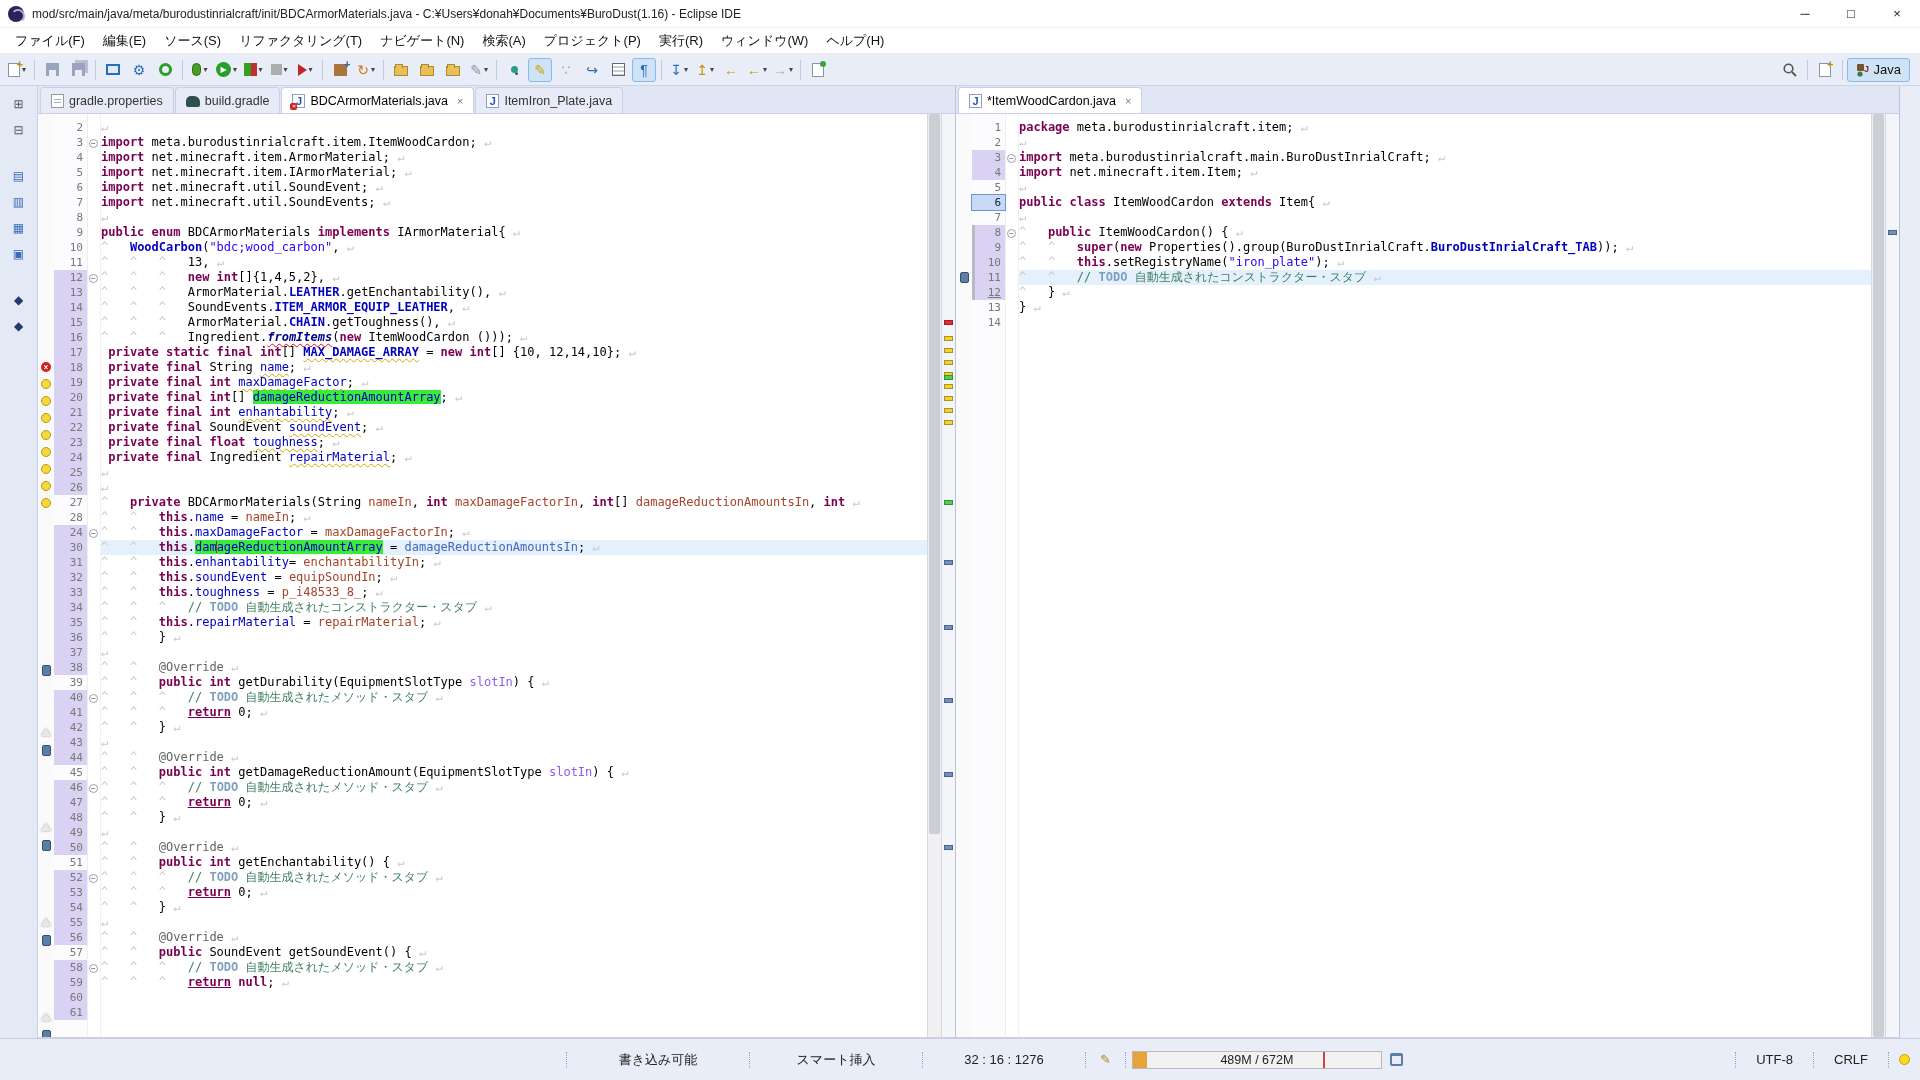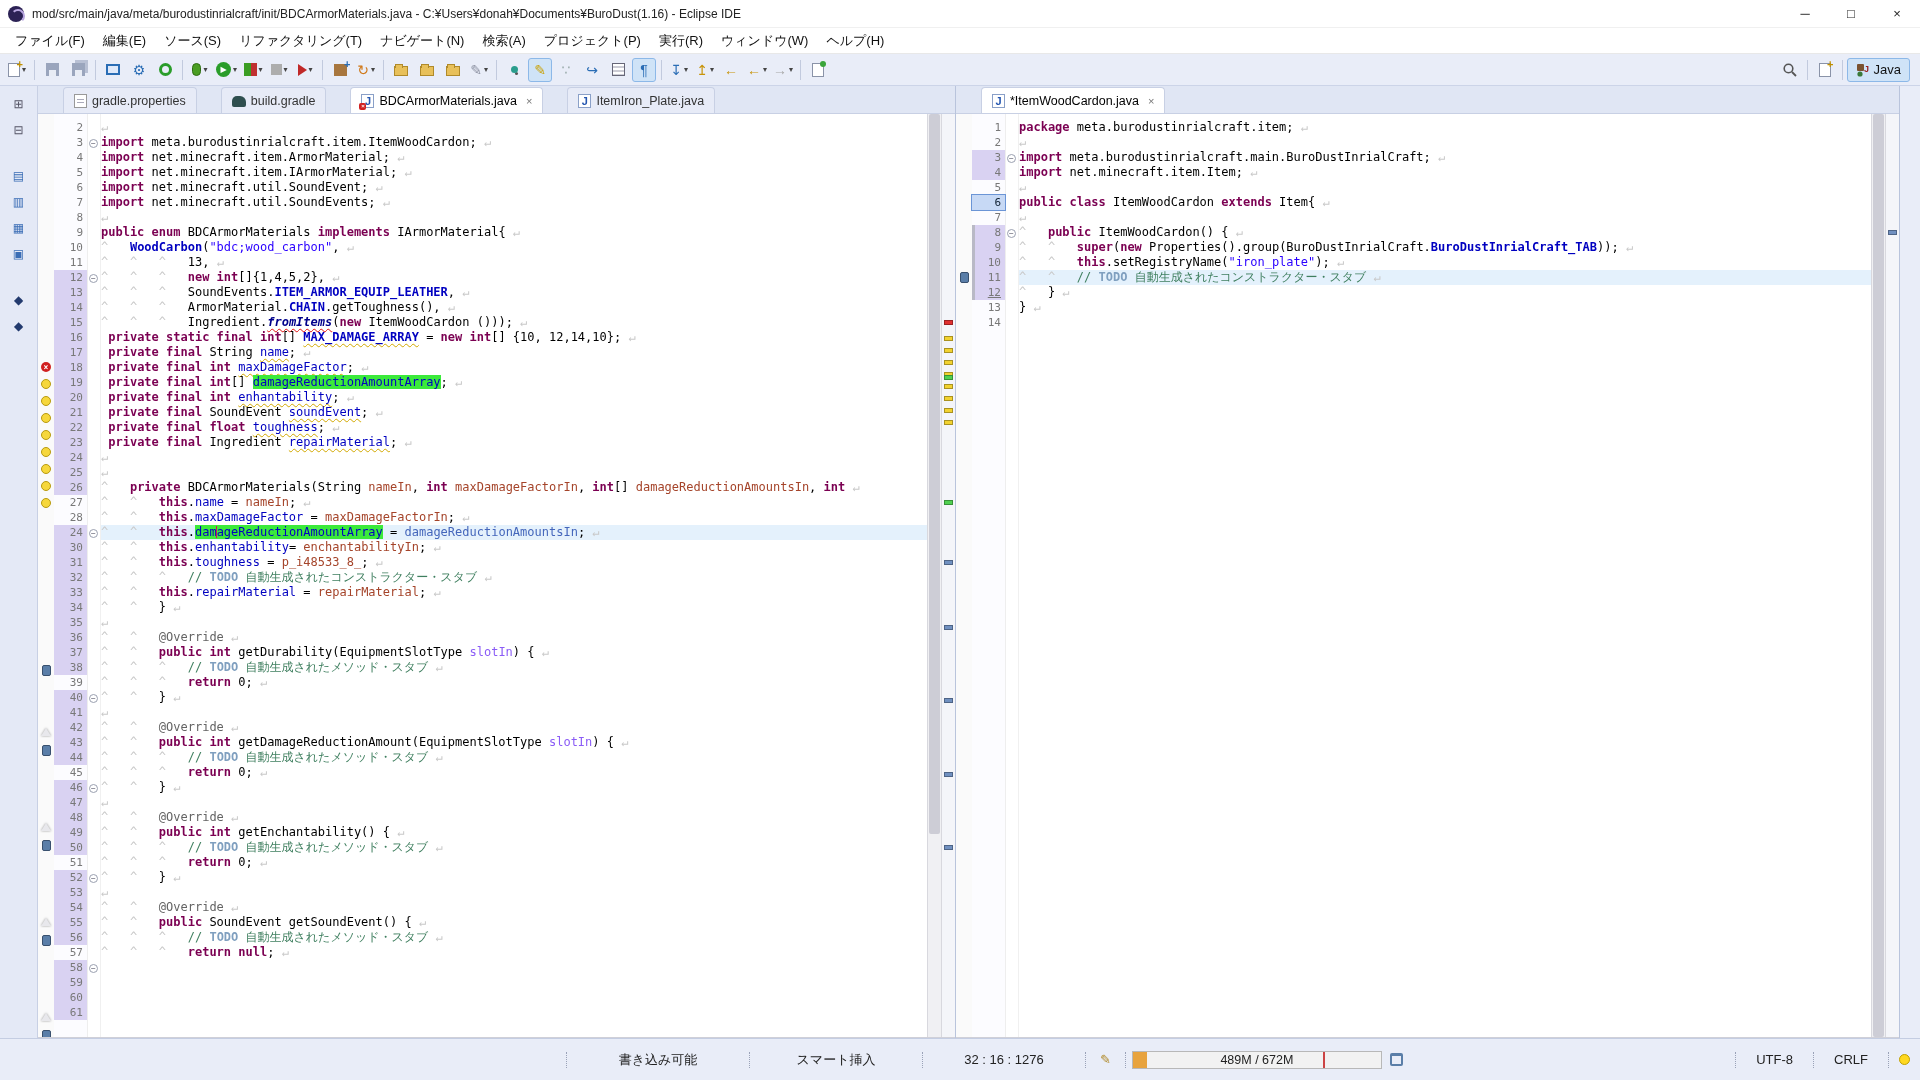--- a/index.html
+++ b/index.html
@@ -54,21 +54,21 @@
   #main { position:absolute; top:86px; left:0; width:1920px; height:968px; display:flex; }
   #left-strip { width:38px; background:#e4e9f6; border-right:1px solid #c8d0e4; padding-top:8px; display:flex; flex-direction:column; align-items:center; gap:6px; }
   .strip-btn { width:22px; height:20px; display:flex; align-items:center; justify-content:center; font-size:12px; border-radius:3px; }
   .strip-gap { height:14px; }
 
   .editor-group { display:flex; flex-direction:column; border-right:1px solid #b9c4dc; background:#eef1fa; }
   #left-group { width:918px; }
   #right-group { width:944px; }
 
   .tabrow { height:28px; display:flex; align-items:flex-end; background:#e0e6f4; border-bottom:1px solid #c8d0e4; padding-left:2px; }
-  .tab { height:26px; display:flex; align-items:center; gap:5px; padding:0 10px; font-size:12.5px; color:#333; border:1px solid #c8d0e4; border-bottom:none; border-radius:4px 4px 0 0; background:#e7ebf7; margin-right:1px; white-space:nowrap;margin-left:23px; }
+  .tab { height:26px; display:flex; align-items:center; gap:5px; padding:0 10px; font-size:12.5px; color:#333; border:1px solid #c8d0e4; border-bottom:none; border-radius:4px 4px 0 0; background:#e7ebf7; margin-right:1px; white-space:nowrap; }
   .tab.active { background:#ffffff; color:#000; }
   .tab .close { color:#777; font-size:11px; margin-left:4px; }
   .ticon { width:13px; height:14px; position:relative; display:inline-block; }
   .ticon.file { background:#fff; border:1px solid #999; }
   .ticon.file::after { content:""; position:absolute; left:2px; top:3px; right:2px; height:7px; background:repeating-linear-gradient(#fff 0 1px,#aab 1px 2px,#fff 2px 3px); }
   .ticon.gradle { width:14px; height:11px; margin-top:2px; border-radius:5px 6px 2px 2px; background:#2f4f4f; }
   .ticon.jfile { background:#fff; border:1px solid #8aa0c8; color:#2456b0; font-size:11px; font-weight:bold; text-align:center; line-height:13px; }
   .ticon .errbadge { position:absolute; left:-3px; bottom:-3px; width:7px; height:7px; background:#d02020; border-radius:2px; color:#fff; font-size:6px; line-height:7px; text-align:center; font-weight:bold; }
 
   .editor-body { flex:1; display:flex; background:#fff; overflow:hidden; position:relative; }
@@ -102,21 +102,21 @@
   .sg.c { color:#3f7f5f; }
   .sg.td { color:#7f9fbf; font-weight:bold; }
   .sg.f { color:#0000c0; }
   .sg.sf { color:#0000c0; font-weight:bold; }
   .sg.sfi { color:#00008b; font-weight:bold; font-style:italic; }
   .sg.p { color:#a5442a; }
   .sg.pr { color:#8b5cf6; }
   .sg.pb { color:#4466bb; }
   .sg.a { color:#646464; }
   .sg.g { background:#3bea3b; color:#0000c0; }
-  .sg.u { }
+  .sg.u { text-decoration:underline; }
   .sg.wsq { text-decoration:underline wavy #d2a800; text-decoration-thickness:1px; text-underline-offset:2px; }
   .sg.esq { text-decoration:underline wavy #e01010; text-decoration-thickness:1px; text-underline-offset:2px; }
   .ws { color:#c9c9c9; }
   .caret { display:inline-block; width:2px; height:12px; background:#d01060; vertical-align:-2px; margin:0 -1px; }
 
   .hscroll { height:17px; background:#f0f0f3; border-top:1px solid #d0d0d8; display:flex; align-items:center; position:relative; }
   .hs-arrow { width:17px; text-align:center; font-size:8px; color:#707070; }
   .hthumb { position:absolute; top:2px; bottom:2px; background:#cdcdd6; border-radius:2px; }
 
   
@@ -516,38 +516,40 @@
             <div class="cl"><span class="sg k">import</span><span class="sg t"> meta.burodustinrialcraft.item.ItemWoodCardon;</span><span class="ws"> ↵</span></div>
             <div class="cl"><span class="sg k">import</span><span class="sg t"> net.minecraft.item.ArmorMaterial;</span><span class="ws"> ↵</span></div>
             <div class="cl"><span class="sg k">import</span><span class="sg t"> net.minecraft.item.IArmorMaterial;</span><span class="ws"> ↵</span></div>
             <div class="cl"><span class="sg k">import</span><span class="sg t"> net.minecraft.util.SoundEvent;</span><span class="ws"> ↵</span></div>
             <div class="cl"><span class="sg k">import</span><span class="sg t"> net.minecraft.util.SoundEvents;</span><span class="ws"> ↵</span></div>
             <div class="cl"><span class="ws">↵</span></div>
             <div class="cl"><span class="sg k">public enum</span><span class="sg t"> BDCArmorMaterials </span><span class="sg k">implements</span><span class="sg t"> IArmorMaterial{</span><span class="ws"> ↵</span></div>
             <div class="cl"><span class="ws">^&nbsp;&nbsp;&nbsp;</span><span class="sg sf">WoodCarbon</span><span class="sg t">(</span><span class="sg s">"bdc;wood_carbon"</span><span class="sg t">,</span><span class="ws"> ↵</span></div>
             <div class="cl"><span class="ws">^&nbsp;&nbsp;&nbsp;</span><span class="ws">^&nbsp;&nbsp;&nbsp;</span><span class="ws">^&nbsp;&nbsp;&nbsp;</span><span class="sg t">13,</span><span class="ws"> ↵</span></div>
             <div class="cl"><span class="ws">^&nbsp;&nbsp;&nbsp;</span><span class="ws">^&nbsp;&nbsp;&nbsp;</span><span class="ws">^&nbsp;&nbsp;&nbsp;</span><span class="sg k">new int</span><span class="sg t">[]{1,4,5,2},</span><span class="ws"> ↵</span></div>
+            <div class="cl"><span class="ws">^&nbsp;&nbsp;&nbsp;</span><span class="ws">^&nbsp;&nbsp;&nbsp;</span><span class="ws">^&nbsp;&nbsp;&nbsp;</span><span class="sg t">ArmorMaterial.</span><span class="sg sf">LEATHER</span><span class="sg t">.getEnchantability(),</span><span class="ws"> ↵</span></div>
             <div class="cl"><span class="ws">^&nbsp;&nbsp;&nbsp;</span><span class="ws">^&nbsp;&nbsp;&nbsp;</span><span class="ws">^&nbsp;&nbsp;&nbsp;</span><span class="sg t">SoundEvents.</span><span class="sg sf">ITEM_ARMOR_EQUIP_LEATHER</span><span class="sg t">,</span><span class="ws"> ↵</span></div>
             <div class="cl"><span class="ws">^&nbsp;&nbsp;&nbsp;</span><span class="ws">^&nbsp;&nbsp;&nbsp;</span><span class="ws">^&nbsp;&nbsp;&nbsp;</span><span class="sg t">ArmorMaterial.</span><span class="sg sf">CHAIN</span><span class="sg t">.getToughness(),</span><span class="ws"> ↵</span></div>
             <div class="cl"><span class="ws">^&nbsp;&nbsp;&nbsp;</span><span class="ws">^&nbsp;&nbsp;&nbsp;</span><span class="ws">^&nbsp;&nbsp;&nbsp;</span><span class="sg t">Ingredient.</span><span class="sg sfi esq">fromItems</span><span class="sg t">(</span><span class="sg k">new</span><span class="sg t"> ItemWoodCardon ()));</span><span class="ws"> ↵</span></div>
             <div class="cl">&nbsp;<span class="sg k">private static final int</span><span class="sg t">[] </span><span class="sg sf wsq">MAX_DAMAGE_ARRAY</span><span class="sg t"> = </span><span class="sg k">new int</span><span class="sg t">[] {10, 12,14,10};</span><span class="ws"> ↵</span></div>
             <div class="cl">&nbsp;<span class="sg k">private final</span><span class="sg t"> String </span><span class="sg f wsq">name</span><span class="sg t">;</span><span class="ws"> ↵</span></div>
             <div class="cl">&nbsp;<span class="sg k">private final int</span><span class="sg t"> </span><span class="sg f wsq">maxDamageFactor</span><span class="sg t">;</span><span class="ws"> ↵</span></div>
             <div class="cl">&nbsp;<span class="sg k">private final int</span><span class="sg t">[] </span><span class="sg g">damageReductionAmountArray</span><span class="sg t">;</span><span class="ws"> ↵</span></div>
             <div class="cl">&nbsp;<span class="sg k">private final int</span><span class="sg t"> </span><span class="sg f wsq">enhantability</span><span class="sg t">;</span><span class="ws"> ↵</span></div>
             <div class="cl">&nbsp;<span class="sg k">private final</span><span class="sg t"> SoundEvent </span><span class="sg f wsq">soundEvent</span><span class="sg t">;</span><span class="ws"> ↵</span></div>
             <div class="cl">&nbsp;<span class="sg k">private final float</span><span class="sg t"> </span><span class="sg f wsq">toughness</span><span class="sg t">;</span><span class="ws"> ↵</span></div>
             <div class="cl">&nbsp;<span class="sg k">private final</span><span class="sg t"> Ingredient </span><span class="sg f wsq">repairMaterial</span><span class="sg t">;</span><span class="ws"> ↵</span></div>
             <div class="cl"><span class="ws">↵</span></div>
             <div class="cl"><span class="ws">↵</span></div>
             <div class="cl"><span class="ws">^&nbsp;&nbsp;&nbsp;</span><span class="sg k">private</span><span class="sg t"> BDCArmorMaterials(String </span><span class="sg p">nameIn</span><span class="sg t">, </span><span class="sg k">int</span><span class="sg t"> </span><span class="sg p">maxDamageFactorIn</span><span class="sg t">, </span><span class="sg k">int</span><span class="sg t">[] </span><span class="sg p">damageReductionAmountsIn</span><span class="sg t">, </span><span class="sg k">int</span><span class="ws"> ↵</span></div>
             <div class="cl"><span class="ws">^&nbsp;&nbsp;&nbsp;</span><span class="ws">^&nbsp;&nbsp;&nbsp;</span><span class="sg k">this</span><span class="sg t">.</span><span class="sg f">name</span><span class="sg t"> = </span><span class="sg p">nameIn</span><span class="sg t">;</span><span class="ws"> ↵</span></div>
             <div class="cl"><span class="ws">^&nbsp;&nbsp;&nbsp;</span><span class="ws">^&nbsp;&nbsp;&nbsp;</span><span class="sg k">this</span><span class="sg t">.</span><span class="sg f">maxDamageFactor</span><span class="sg t"> = </span><span class="sg p">maxDamageFactorIn</span><span class="sg t">;</span><span class="ws"> ↵</span></div>
             <div class="cl cur"><span class="ws">^&nbsp;&nbsp;&nbsp;</span><span class="ws">^&nbsp;&nbsp;&nbsp;</span><span class="sg k">this</span><span class="sg t">.</span><span class="sg g">dam</span><span class="caret"></span><span class="sg g">ageReductionAmountArray</span><span class="sg t"> = </span><span class="sg pb">damageReductionAmountsIn</span><span class="sg t">;</span><span class="ws"> ↵</span></div>
             <div class="cl"><span class="ws">^&nbsp;&nbsp;&nbsp;</span><span class="ws">^&nbsp;&nbsp;&nbsp;</span><span class="sg k">this</span><span class="sg t">.</span><span class="sg f">enhantability</span><span class="sg t">= </span><span class="sg p">enchantabilityIn</span><span class="sg t">;</span><span class="ws"> ↵</span></div>
+            <div class="cl"><span class="ws">^&nbsp;&nbsp;&nbsp;</span><span class="ws">^&nbsp;&nbsp;&nbsp;</span><span class="sg k">this</span><span class="sg t">.</span><span class="sg f">soundEvent</span><span class="sg t"> = </span><span class="sg p">equipSoundIn</span><span class="sg t">;</span><span class="ws"> ↵</span></div>
             <div class="cl"><span class="ws">^&nbsp;&nbsp;&nbsp;</span><span class="ws">^&nbsp;&nbsp;&nbsp;</span><span class="sg k">this</span><span class="sg t">.</span><span class="sg f">toughness</span><span class="sg t"> = </span><span class="sg p">p_i48533_8_</span><span class="sg t">;</span><span class="ws"> ↵</span></div>
             <div class="cl"><span class="ws">^&nbsp;&nbsp;&nbsp;</span><span class="ws">^&nbsp;&nbsp;&nbsp;</span><span class="ws">^&nbsp;&nbsp;&nbsp;</span><span class="sg c">// </span><span class="sg td">TODO</span><span class="sg c"> 自動生成されたコンストラクター・スタブ</span><span class="ws"> ↵</span></div>
             <div class="cl"><span class="ws">^&nbsp;&nbsp;&nbsp;</span><span class="ws">^&nbsp;&nbsp;&nbsp;</span><span class="sg k">this</span><span class="sg t">.</span><span class="sg f">repairMaterial</span><span class="sg t"> = </span><span class="sg p">repairMaterial</span><span class="sg t">;</span><span class="ws"> ↵</span></div>
             <div class="cl"><span class="ws">^&nbsp;&nbsp;&nbsp;</span><span class="ws">^&nbsp;&nbsp;&nbsp;</span><span class="sg t">}</span><span class="ws"> ↵</span></div>
             <div class="cl"><span class="ws">↵</span></div>
             <div class="cl"><span class="ws">^&nbsp;&nbsp;&nbsp;</span><span class="ws">^&nbsp;&nbsp;&nbsp;</span><span class="sg a">@Override</span><span class="ws"> ↵</span></div>
             <div class="cl"><span class="ws">^&nbsp;&nbsp;&nbsp;</span><span class="ws">^&nbsp;&nbsp;&nbsp;</span><span class="sg k">public int</span><span class="sg t"> getDurability(EquipmentSlotType </span><span class="sg pr">slotIn</span><span class="sg t">) {</span><span class="ws"> ↵</span></div>
             <div class="cl"><span class="ws">^&nbsp;&nbsp;&nbsp;</span><span class="ws">^&nbsp;&nbsp;&nbsp;</span><span class="ws">^&nbsp;&nbsp;&nbsp;</span><span class="sg c">// </span><span class="sg td">TODO</span><span class="sg c"> 自動生成されたメソッド・スタブ</span><span class="ws"> ↵</span></div>
             <div class="cl"><span class="ws">^&nbsp;&nbsp;&nbsp;</span><span class="ws">^&nbsp;&nbsp;&nbsp;</span><span class="ws">^&nbsp;&nbsp;&nbsp;</span><span class="sg k u">return</span><span class="sg t"> 0;</span><span class="ws"> ↵</span></div>
             <div class="cl"><span class="ws">^&nbsp;&nbsp;&nbsp;</span><span class="ws">^&nbsp;&nbsp;&nbsp;</span><span class="sg t">}</span><span class="ws"> ↵</span></div>

